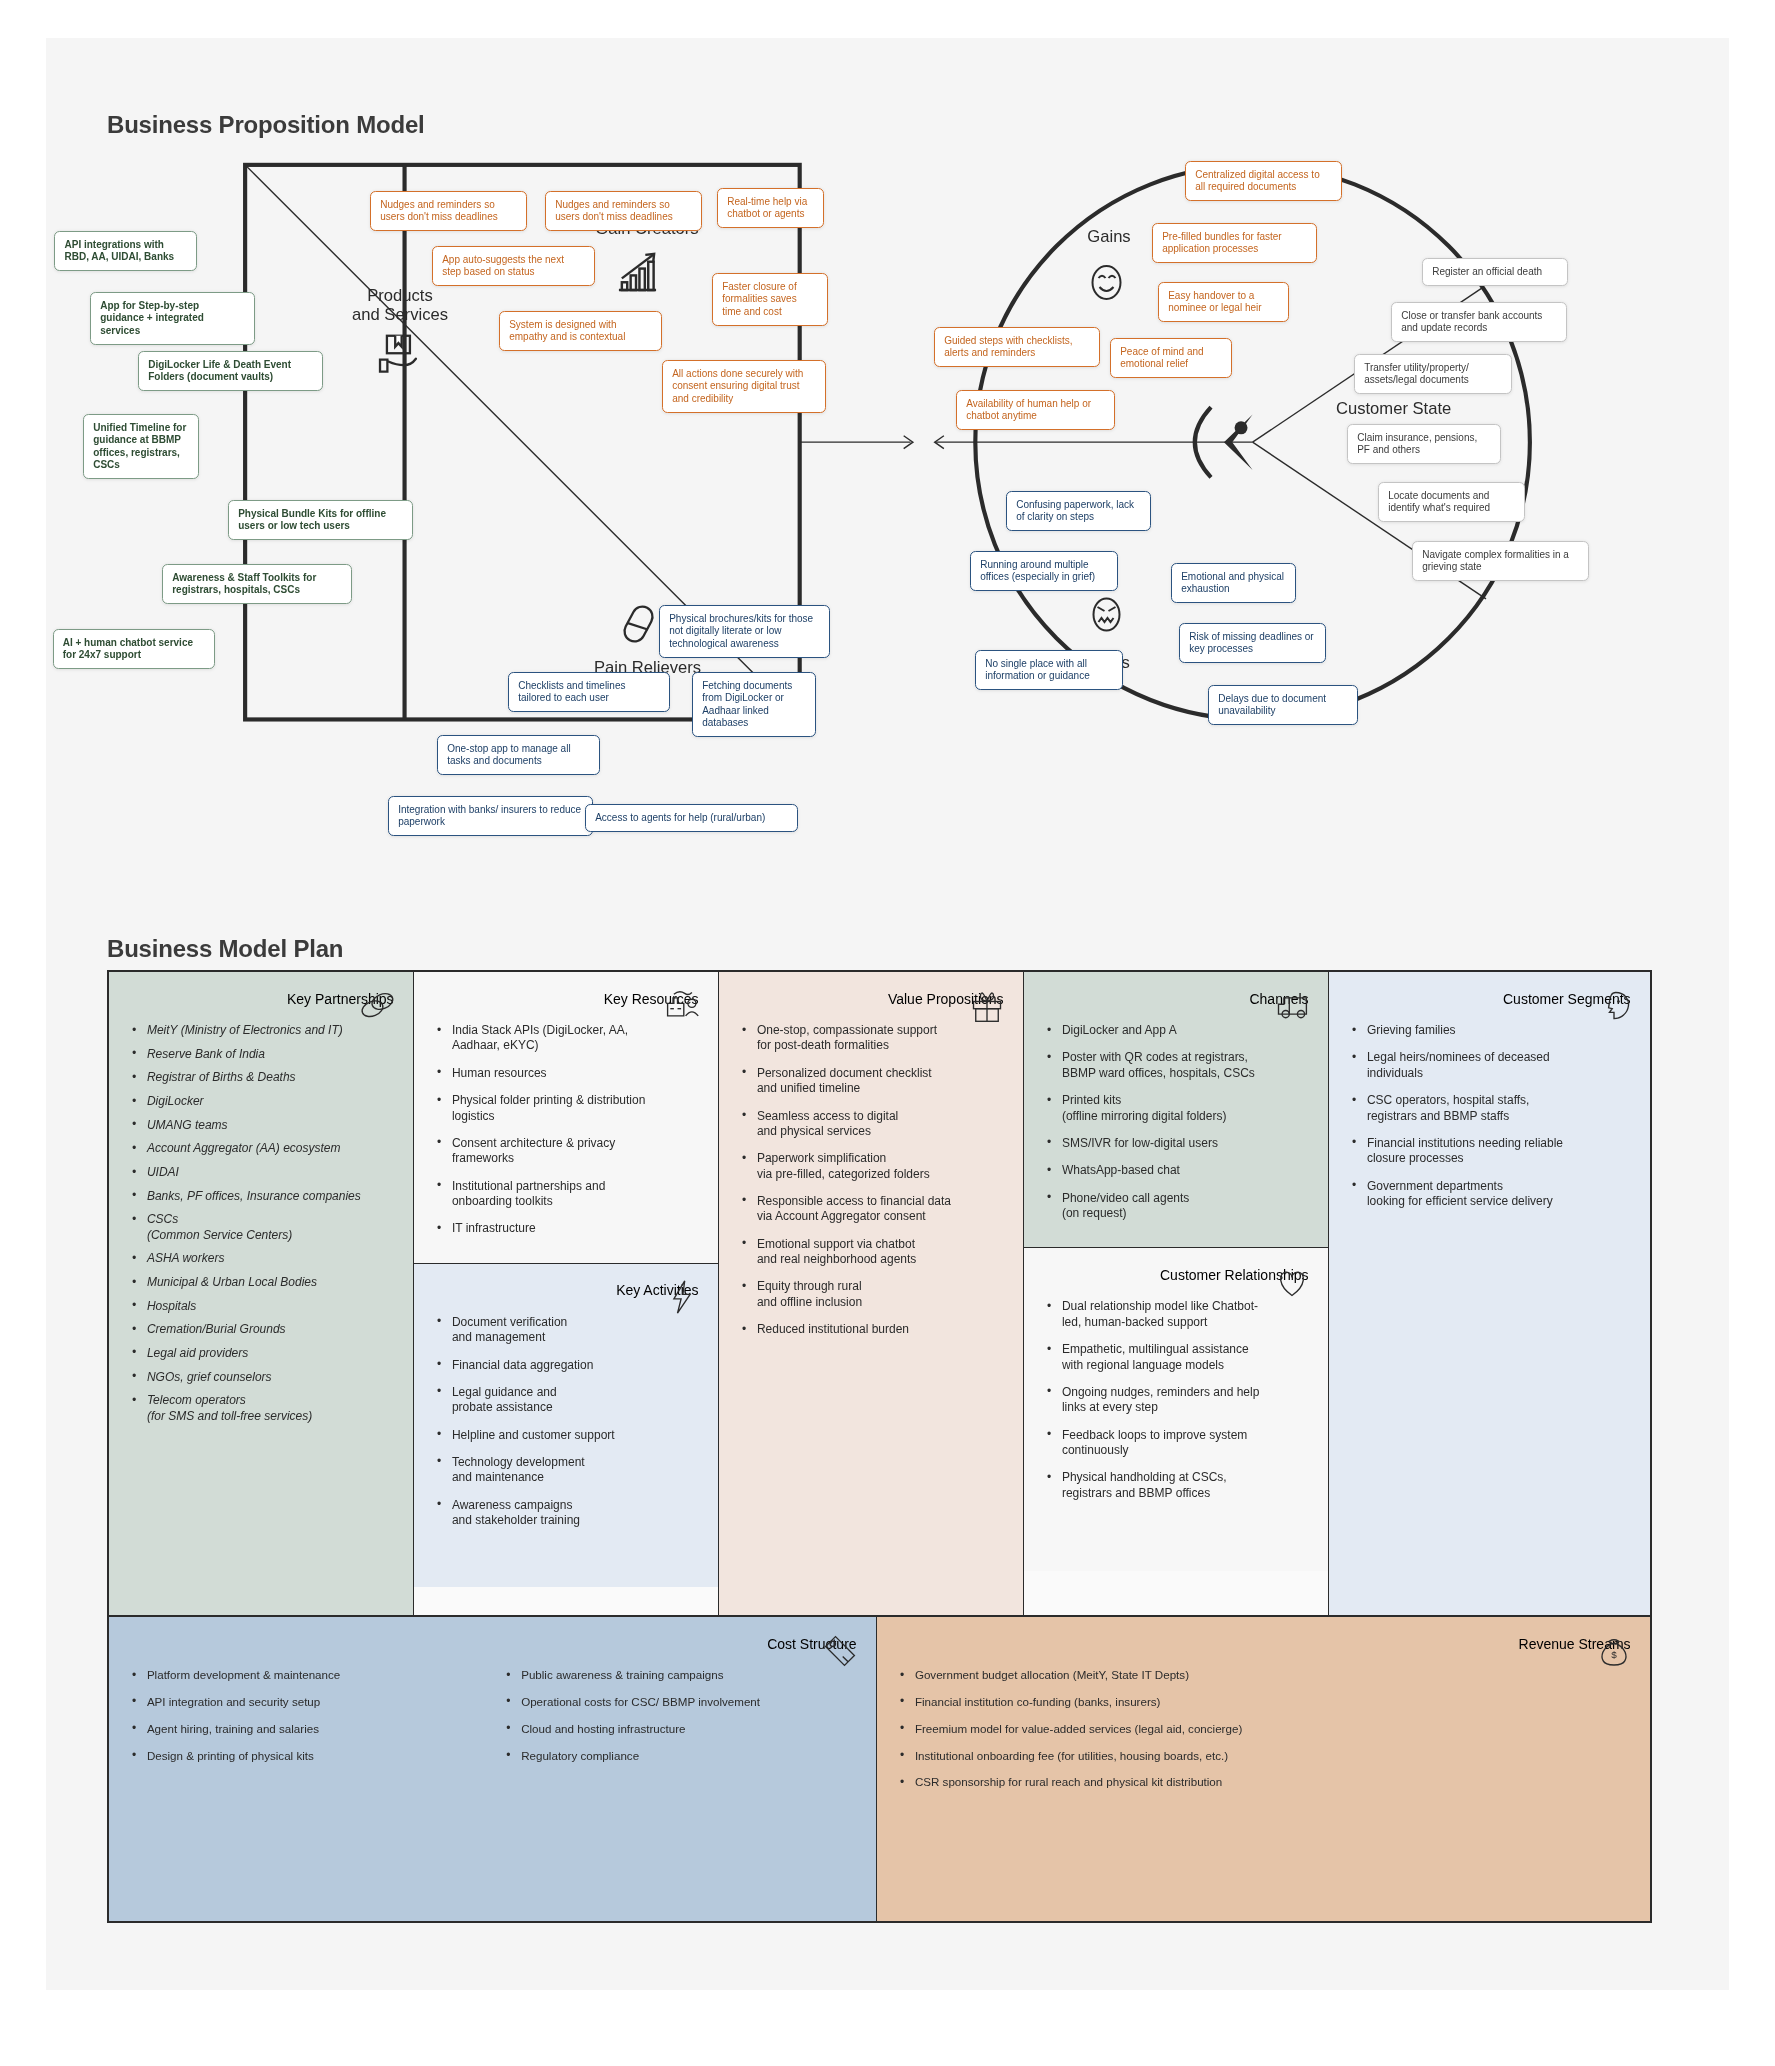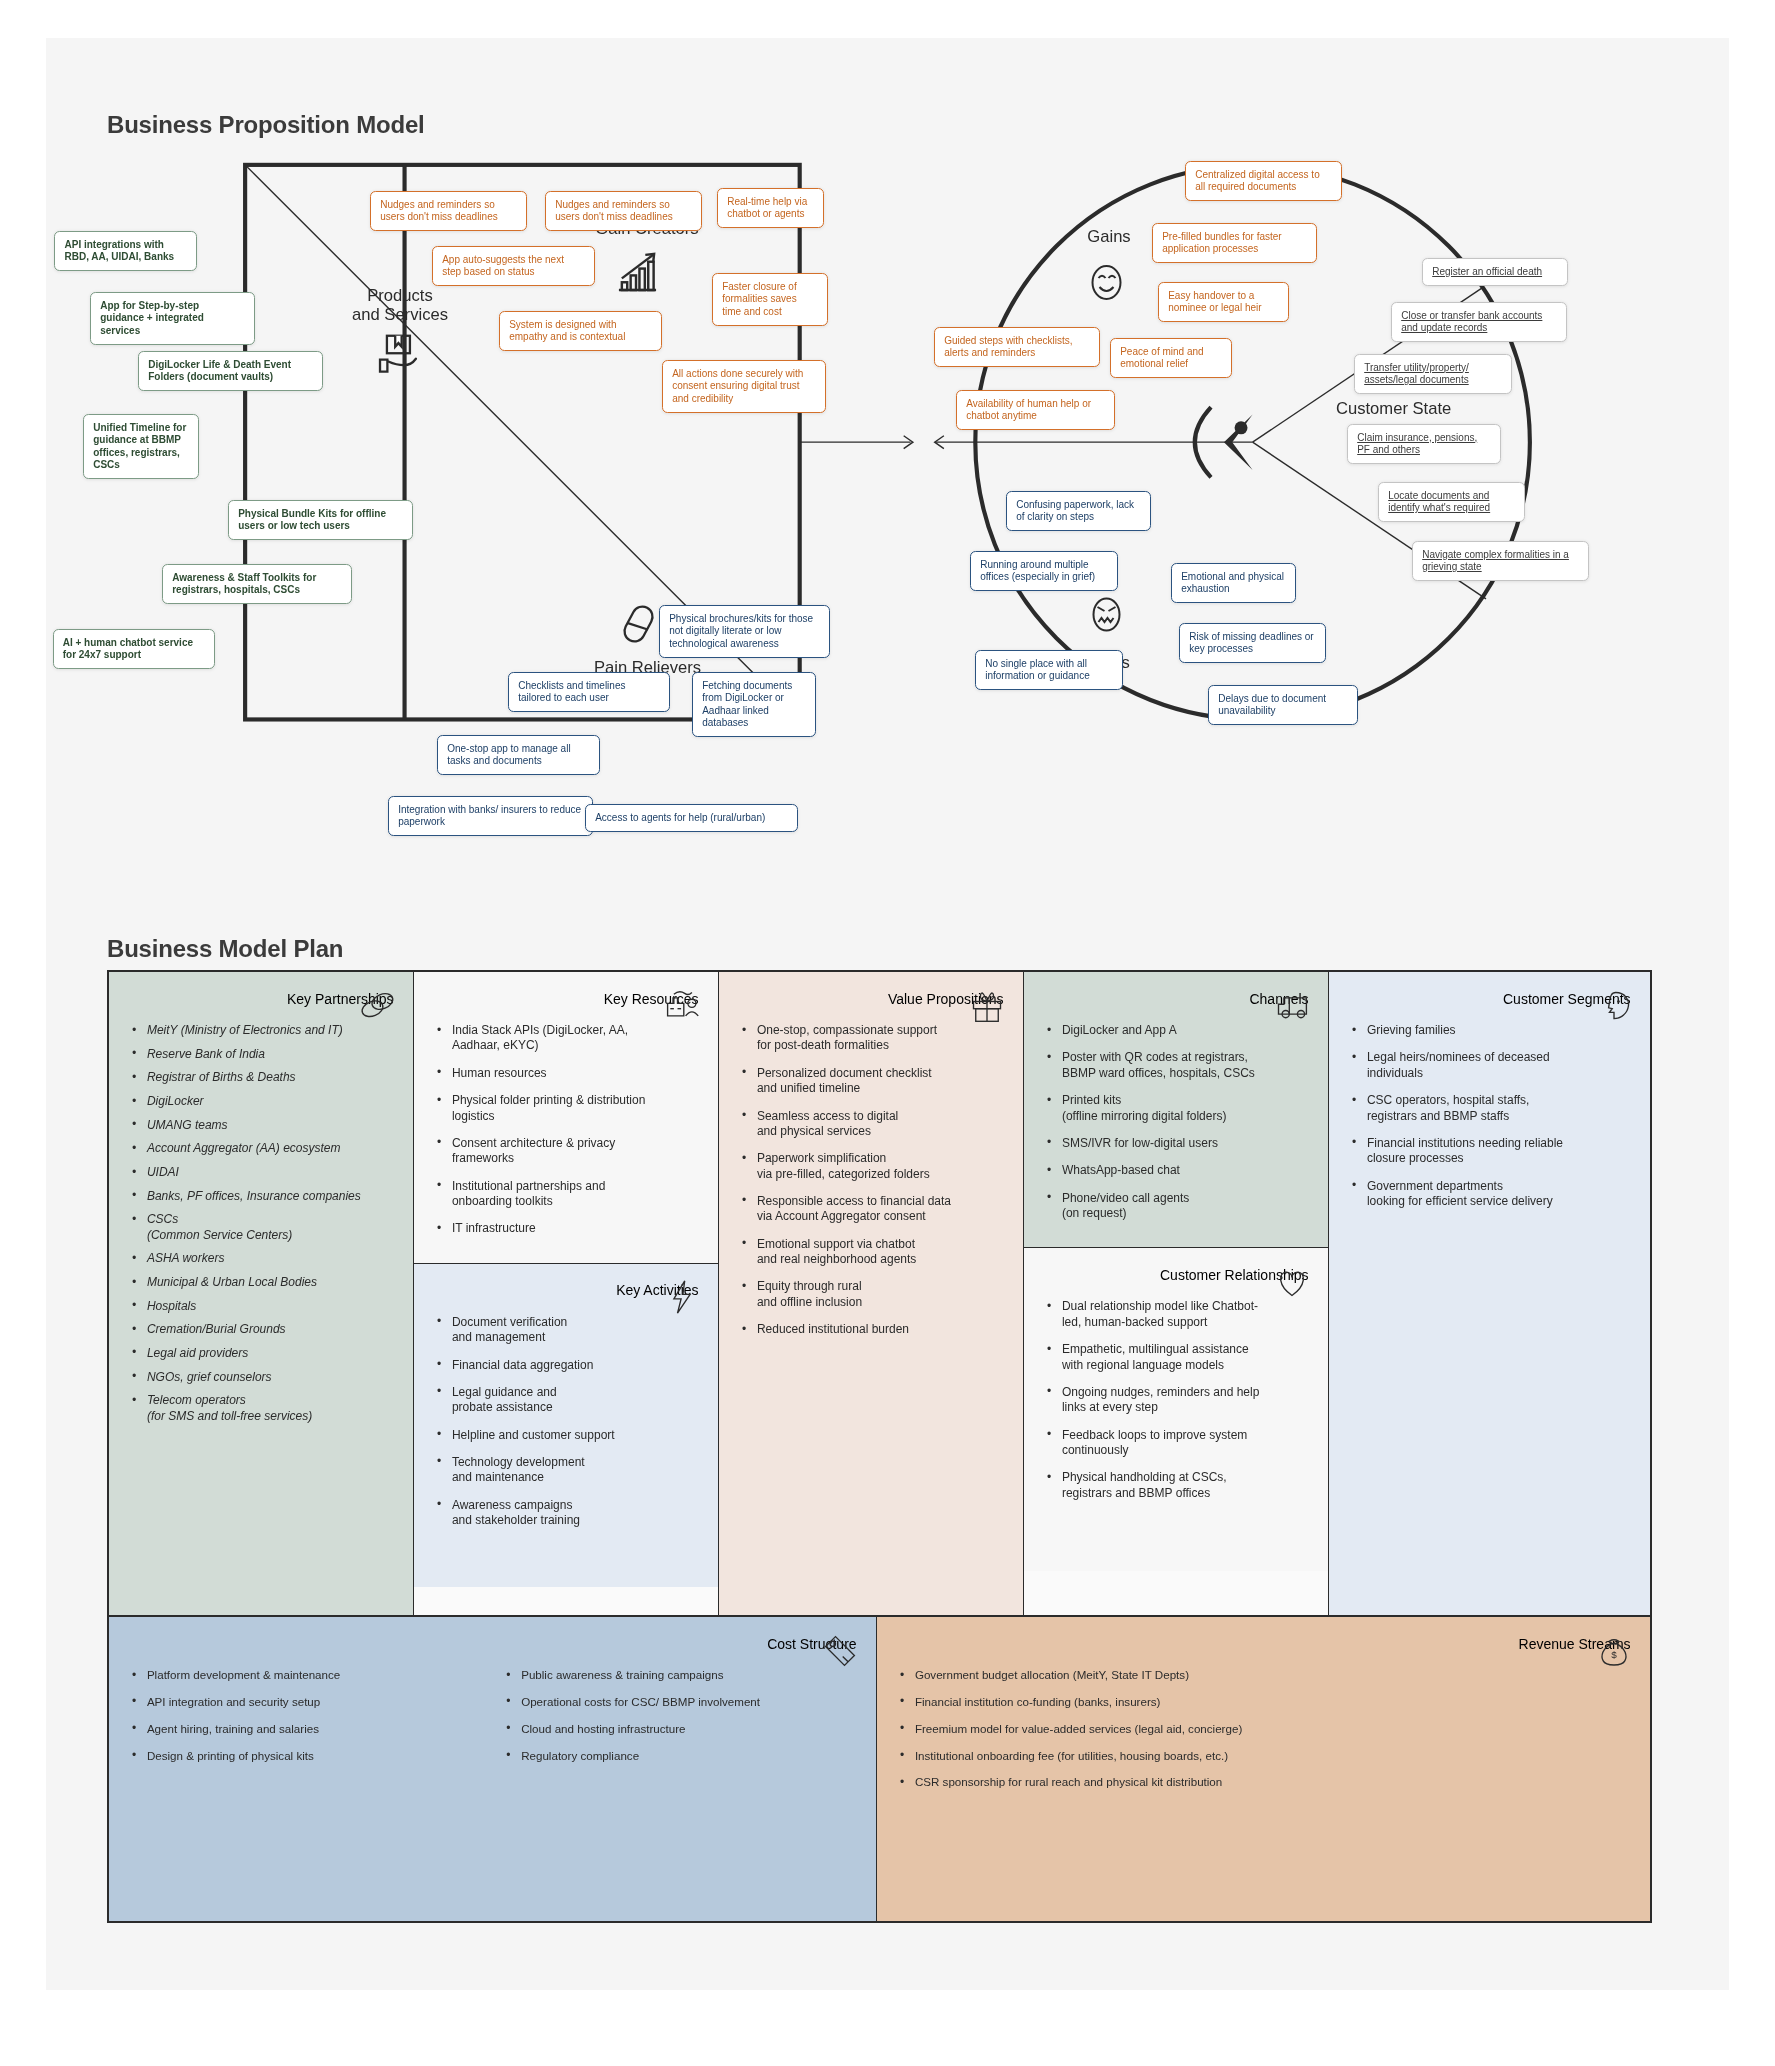--- a/index.html
+++ b/index.html
@@ -50,21 +50,21 @@
     background: #ffffff;
     border-radius: 5.5px;
     padding: 6.5px 9.2px;
     font-size: 10px;
     line-height: 1.25;
     box-shadow: 0 0.9px 3.2px rgba(0,0,0,0.09);
   }
   .node.green  { border: 0.9px solid #7d9b86; color: #2e4c33; font-weight: bold; }
   .node.orange { border: 0.9px solid #d4702a; color: #c4651f; }
   .node.blue   { border: 0.9px solid #2b5380; color: #1d3f66; }
-  .node.grey   { border: 0.5px solid #c4c4c4; color: #3b3b3b; text-decoration: underline; }
+  .node.grey   { border: 0.5px solid #c4c4c4; color: #3b3b3b; }
 
   .zone-label {
     position: absolute;
     font-size: 16.6px;
     color: #2b2b2b;
     white-space: pre-line;
     text-align: center;
     line-height: 1.15;
   }
   .zone-icon { position: absolute; }

